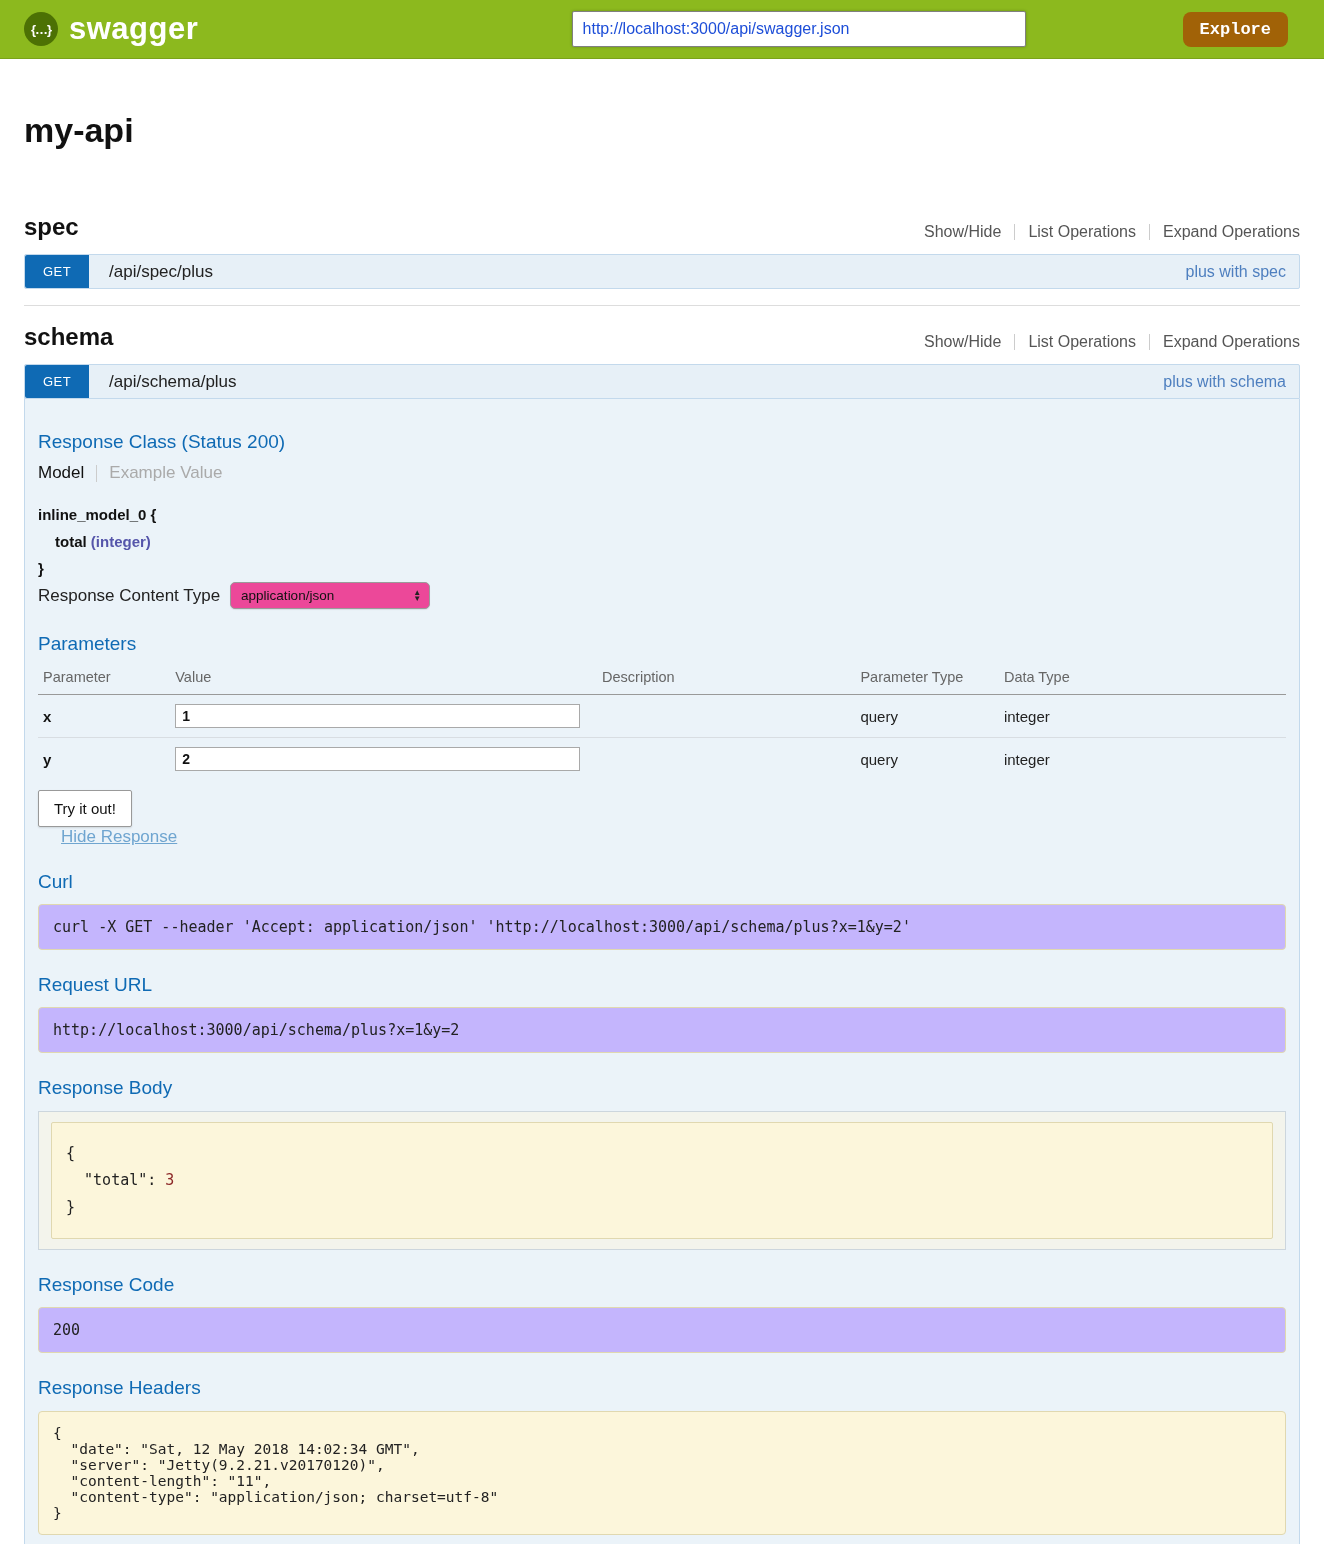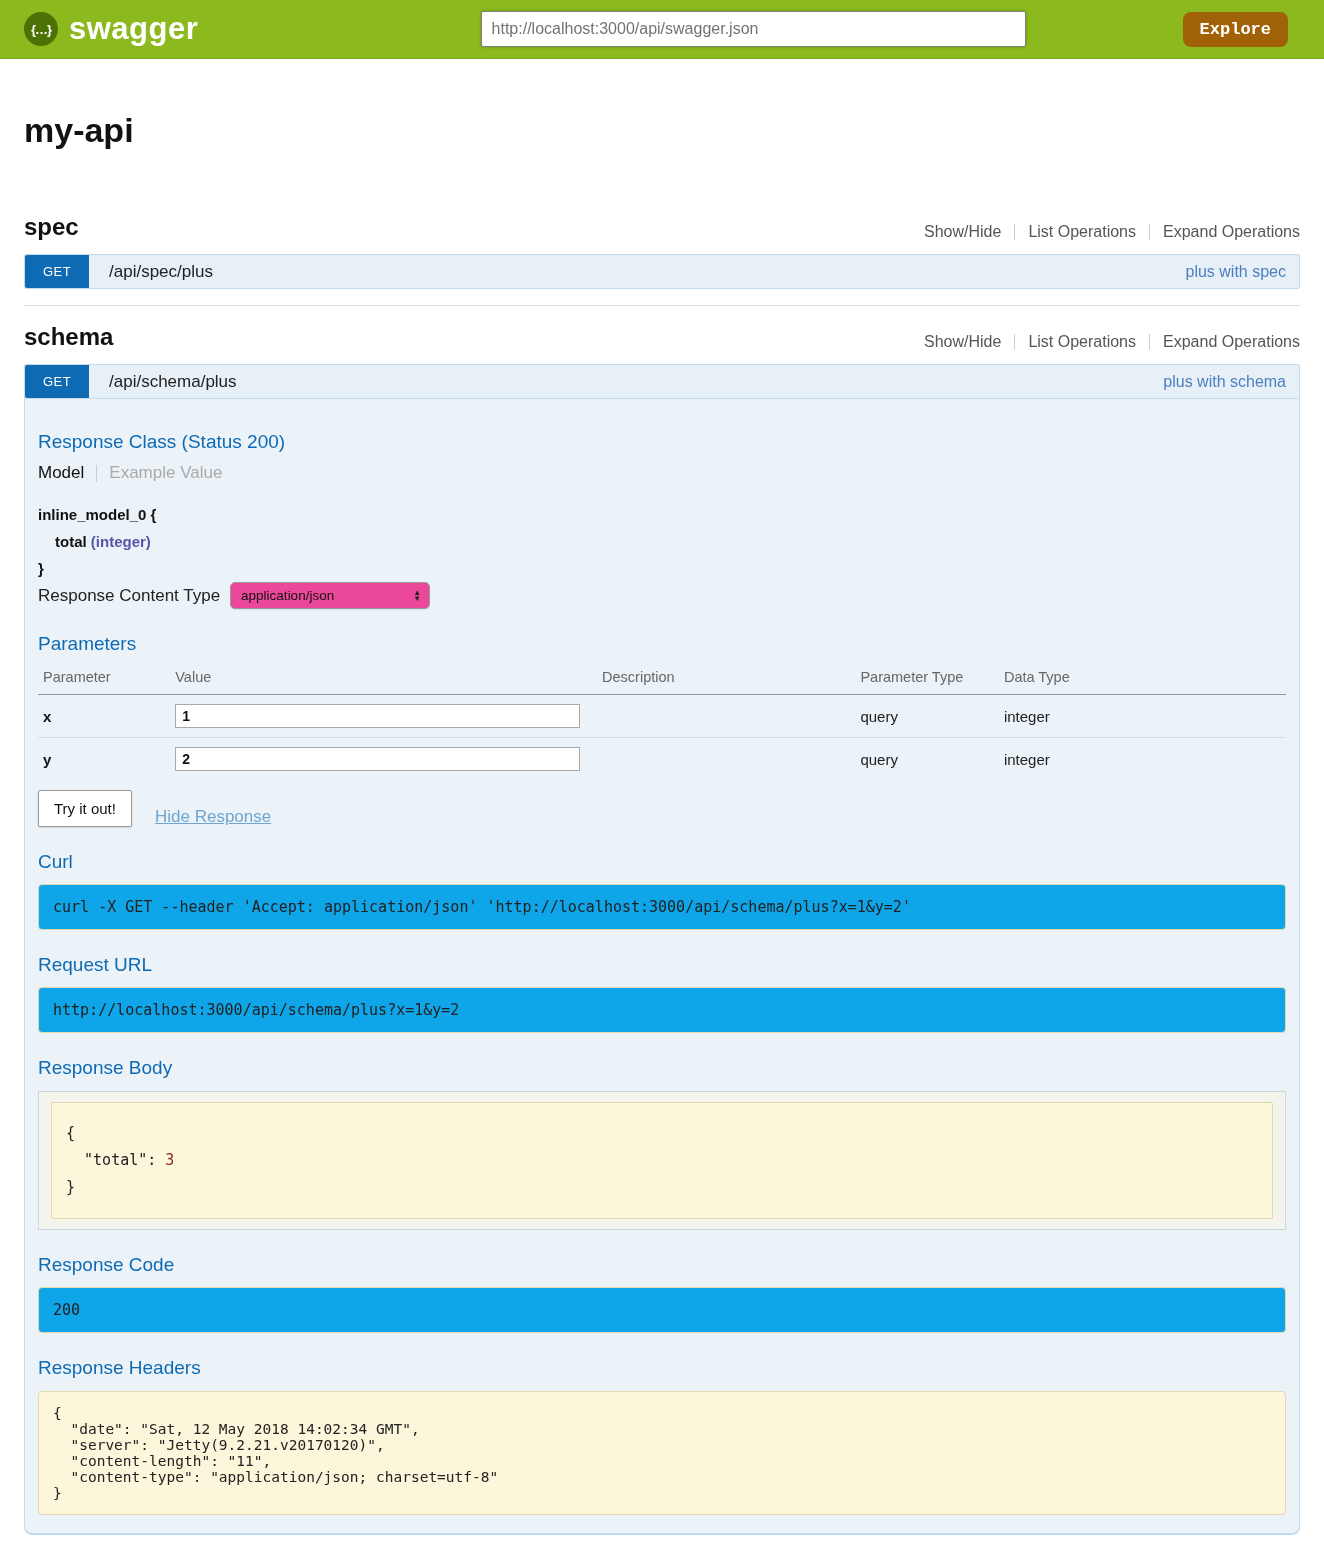--- a/index.html
+++ b/index.html
@@ -5,21 +5,21 @@
 <style>
   * { box-sizing: border-box; }
   html,body { margin:0; padding:0; background:#fff; }
   body { width:1324px; font-family:"Liberation Sans", sans-serif; color:#222; }
 
   
   .topbar { display:flex; align-items:center; height:59px; background:#8cb91e; border-bottom:1px solid #7aa31a; padding:0 36px 0 24px; }
   .logo-wrap { display:flex; align-items:center; }
   .logo-circle { width:34px; height:34px; border-radius:50%; background:#4c7104; color:#fff; display:flex; align-items:center; justify-content:center; font-weight:bold; font-size:13px; letter-spacing:-1px; }
   .brand { color:#fff; font-size:31px; font-weight:bold; margin-left:11px; letter-spacing:0.5px; }
-  .url-input { margin-left:auto; width:545px; height:36px; border:1px solid #808080; box-shadow:0 0 3px rgba(0,0,0,.25); border-radius:2px; padding:0 10px; font-size:16px; font-family:"Liberation Sans", sans-serif; color:#737373; }
+  .url-input { margin-left:auto; width:454px; height:36px; border:1px solid #808080; box-shadow:0 0 3px rgba(0,0,0,.25); border-radius:2px; padding:0 10px; font-size:16px; font-family:"Liberation Sans", sans-serif; color:#1d4ed8; }
   .explore-btn { margin-left:157px; background:#a16207; color:#fff; border:0; border-radius:8px; font-weight:bold; font-size:17px; padding:8px 17px; cursor:pointer; font-family:Liberation Mono, monospace; }
 
   
   .wrap { padding:0 24px; }
   h1.api-title { font-size:34px; margin:52px 0 0; color:#111; }
 
   .section-head { display:flex; justify-content:space-between; align-items:flex-end; margin:0 0 13px; }
   .section-head.first { margin-top:63px; }
   .section-head.second { margin-top:2px; }
   h2.res-title { font-size:24px; margin:0; color:#111; cursor:pointer; }
@@ -55,25 +55,25 @@
   .sel-arrows { display:flex; flex-direction:column; line-height:6px; font-size:8px; color:#222; }
 
   table.params { width:100%; border-collapse:collapse; margin-top:8px; font-size:15px; }
   table.params th { text-align:left; color:#666; font-weight:400; font-size:14.5px; padding:6px 0 9px; border-bottom:1px solid #999; }
   table.params th.first, table.params td.first { padding-left:5px; }
   table.params td { padding:9px 8px 9px 0; vertical-align:middle; }
   table.params tbody tr.rowline td { border-bottom:1px solid #d8dde2; }
   .pname { font-weight:bold; color:#111; }
   input.pvalue { width:405px; height:24px; border:1px solid #a9a9a9; font-family:"Liberation Sans", sans-serif; font-size:14px; font-weight:bold; padding:1px 6px; color:#111; }
 
-  .try-row { margin-top:10px; display:flex; align-items:flex-end; }
+  .try-row { margin-top:10px; display:flex; align-items:flex-start;flex-direction:column; }
   .try-btn { background:#fff; border:1px solid #999; border-radius:2px; padding:9px 15px; font-size:15px; color:#111; cursor:pointer; font-family:"Liberation Sans", sans-serif; box-shadow:0 1px 2px rgba(0,0,0,.12); }
   .hide-link { margin-left:23px; color:#6fa5d0; font-size:17px; text-decoration:underline; cursor:pointer; }
 
-  pre.codeblock { background:#0ea5e9; border:1px solid #e0d8b0; border-radius:4px; padding:13px 14px; margin:11px 0 0; font-family:"DejaVu Sans Mono","Liberation Mono",monospace; font-size:15px; color:#222; white-space:pre-wrap; word-break:break-all; }
+  pre.codeblock { background:#c4b5fd; border:1px solid #e0d8b0; border-radius:4px; padding:13px 14px; margin:11px 0 0; font-family:"DejaVu Sans Mono","Liberation Mono",monospace; font-size:15px; color:#222; white-space:pre-wrap; word-break:break-all; }
 
   .body-wrap { margin-top:12px; border:1px solid #ccd6dd; background:#f3f4ec; padding:10px 12px; }
   pre.respbody { margin:0; background:#fcf6db; border:1px solid #e0d8b0; border-radius:2px; padding:17px 14px; font-family:"DejaVu Sans Mono","Liberation Mono",monospace; font-size:15px; color:#222; line-height:27px; white-space:pre; }
   .num { color:#8b2626; }
 
   pre.headersblock { background:#fcf6db; border:1px solid #e0d8b0; border-radius:4px; padding:13px 14px; margin:12px 0 0; font-family:"DejaVu Sans Mono","Liberation Mono",monospace; font-size:14.5px; color:#222; }
   pre.headersblock div { white-space:pre; line-height:16px; }
 </style>
 </head>
 <body>

